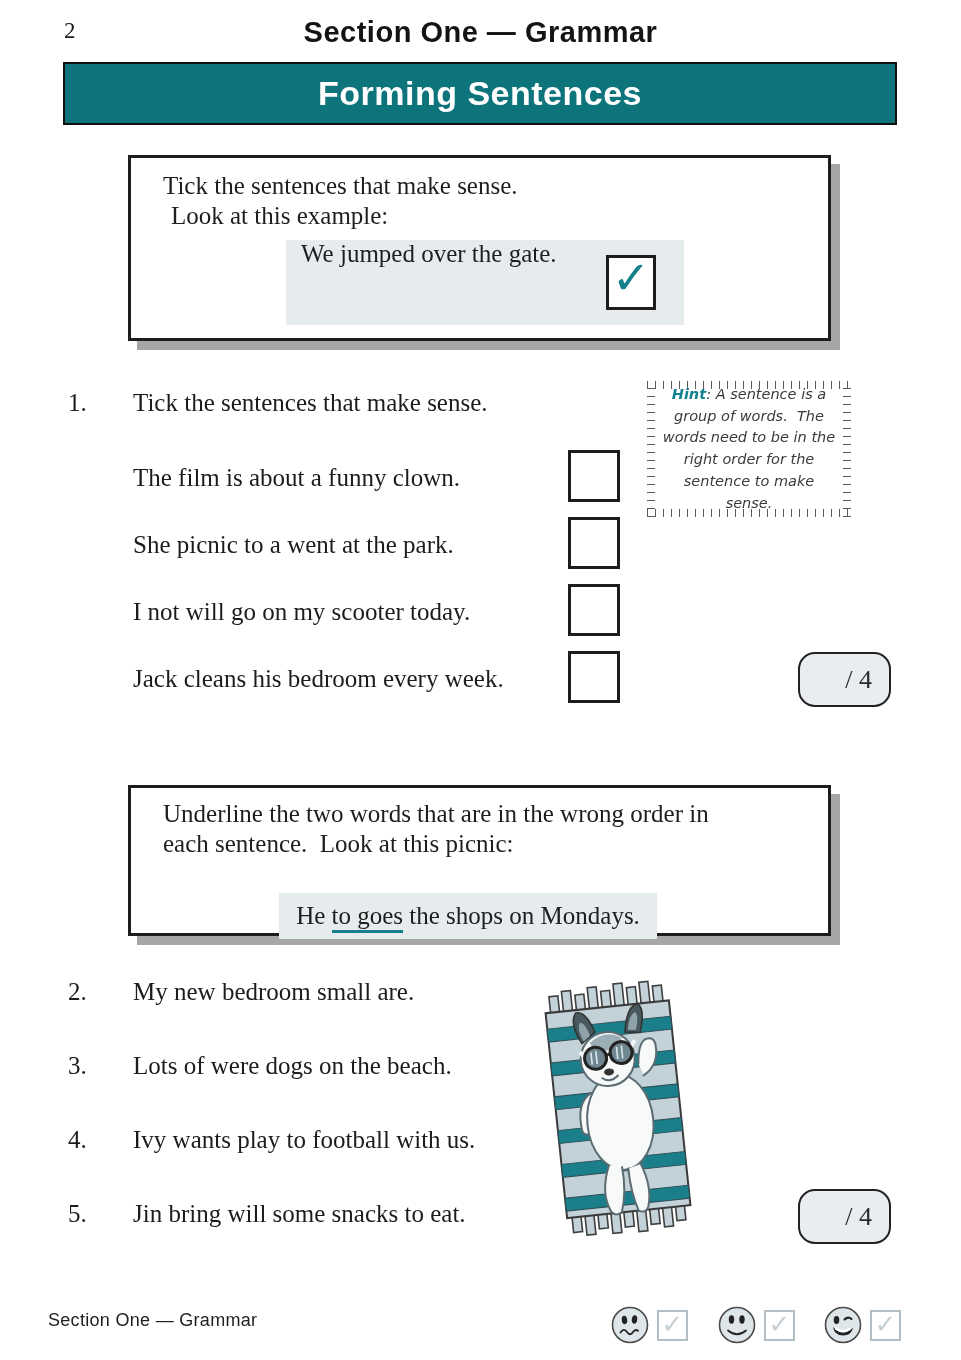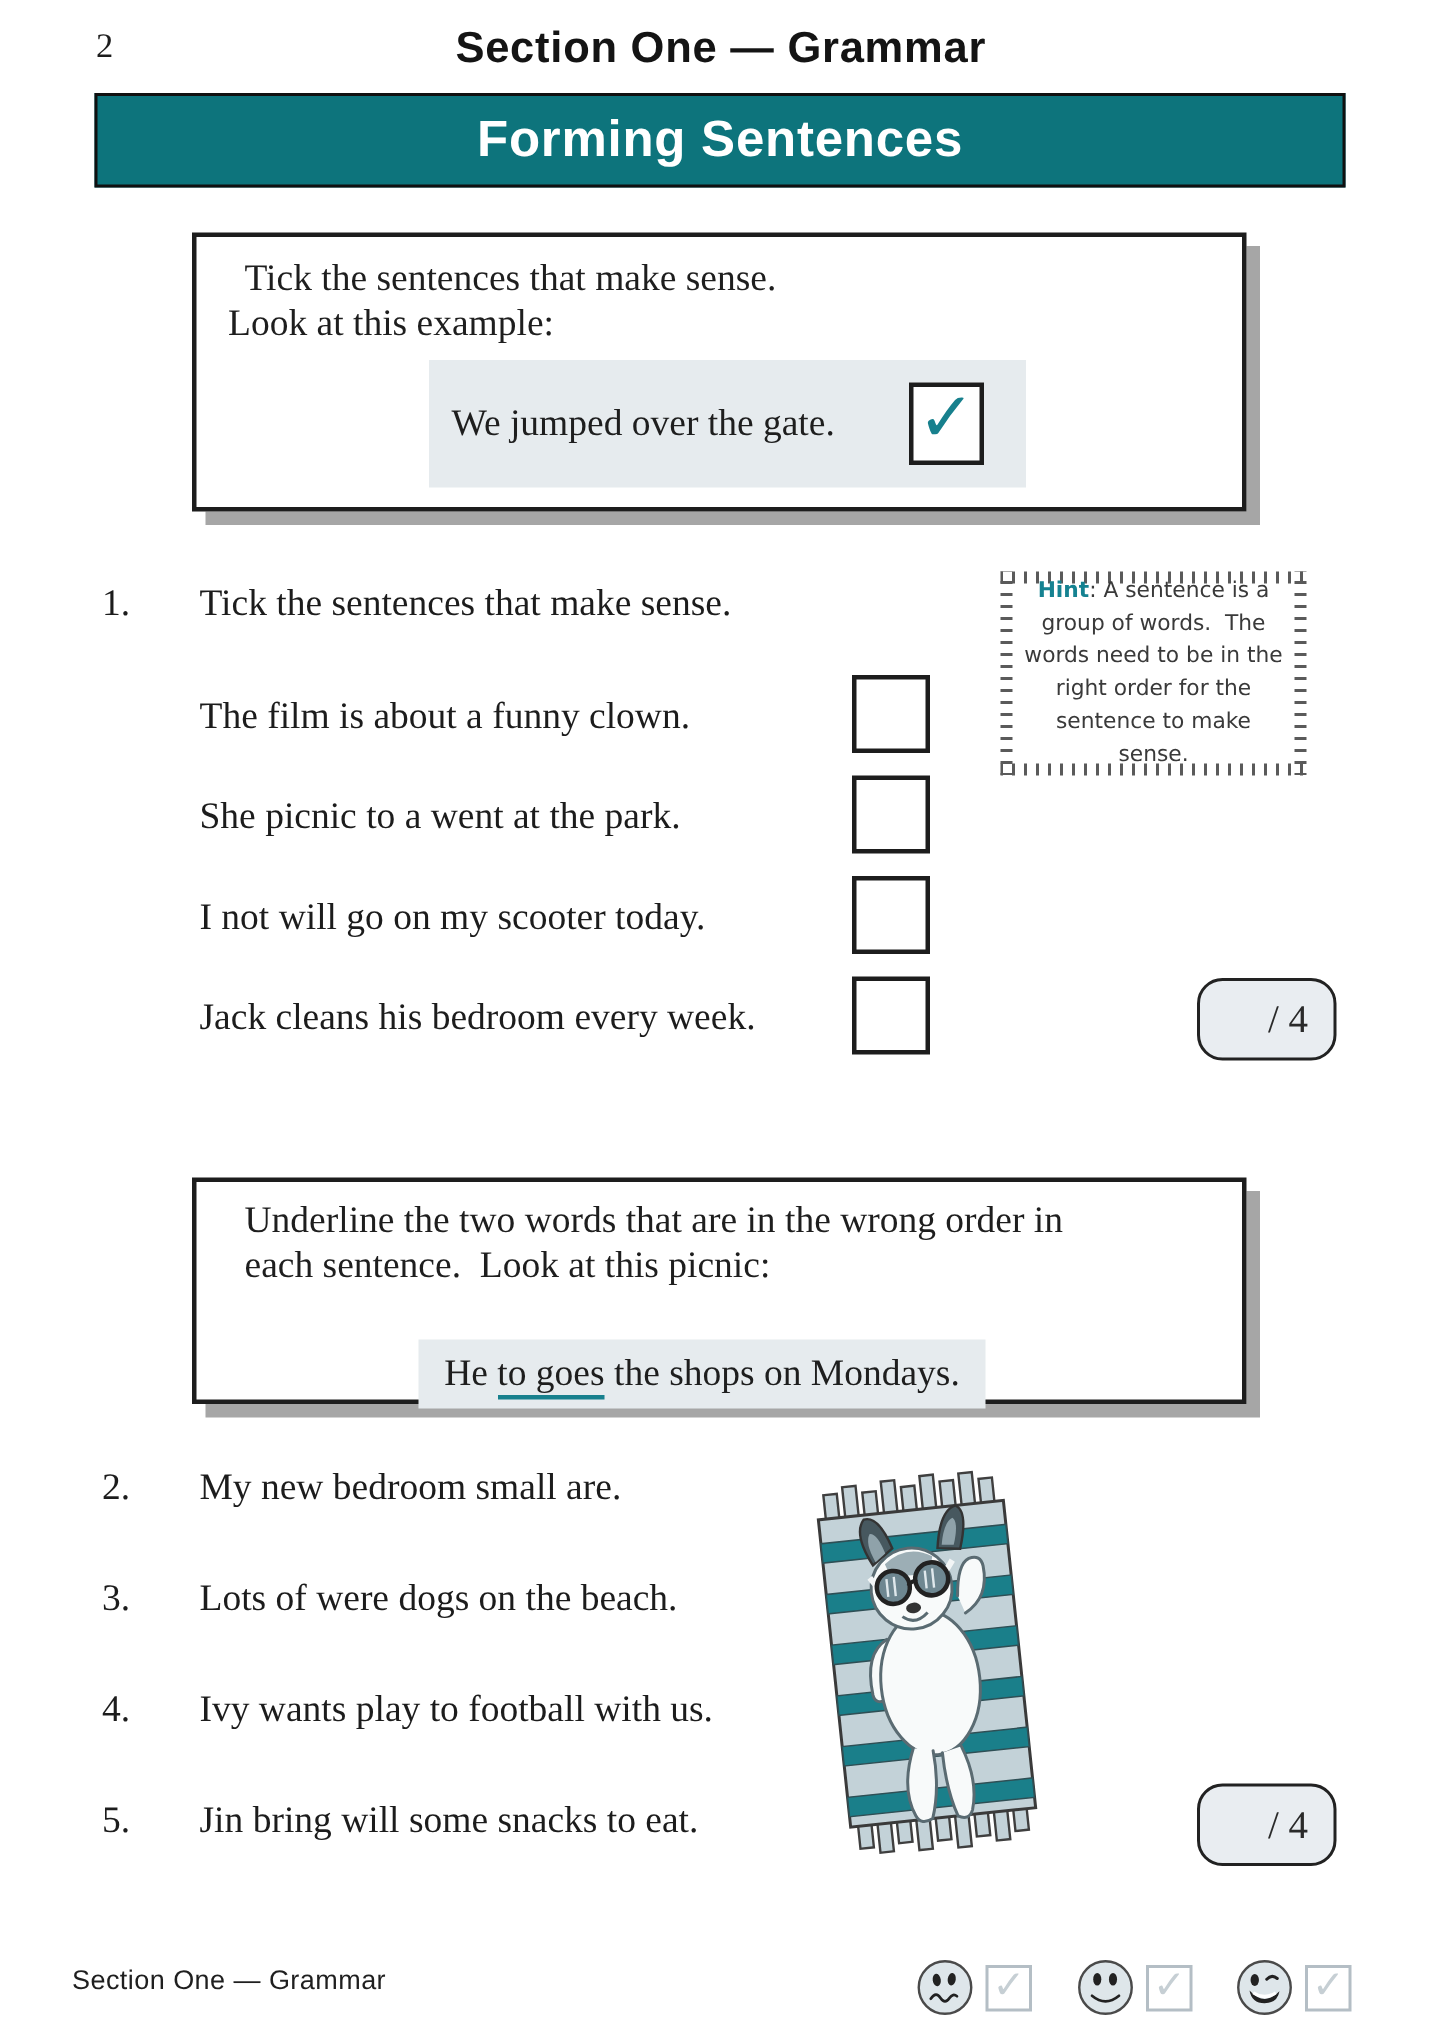--- a/index.html
+++ b/index.html
@@ -32,54 +32,55 @@
     font-weight: 700; font-size: 34px; letter-spacing: .5px;
   }
 
   .framed-box {
     background: #ffffff;
     border: 3px solid #1d1d1d;
     box-shadow: 9px 9px 0 #a6a6a6;
   }
   .box1 { left: 128px; top: 155px; width: 703px; height: 186px; }
   .box1 .line1 { left: 32px; top: 14px; }
-  .box1 .line2 { left: 21px; top: 44px; }
+  .box1 .line2 { left: 40px; top: 44px; }
   .example1-inner {
     left: 155px; top: 82px; width: 398px; height: 85px;
-    background: #e6ebee; display: flex; align-items: center;
+    background: #e6ebee; display: flex; align-items: flex-start;
   }
   .example1-inner .sentence { margin-left: 15px; }
   .example-checkbox {
     position: absolute; right: 28px; top: 15px;
     width: 50px; height: 55px; background: #ffffff;
     border: 3px solid #1d1d1d;
     display: flex; align-items: center; justify-content: center;
   }
   .tick-teal { color: #17808d; font-size: 46px; line-height: .9; font-family: "DejaVu Sans", sans-serif; margin-top: -8px; }
 
   .q-number { left: 68px; font-size: 25px; }
   .q-text   { left: 133px; font-size: 25px; }
 
   .answer-checkbox {
     left: 568px; width: 52px; height: 52px;
     background: #ffffff; border: 3px solid #1d1d1d;
   }
 
   .hint-box {
-    left: 667px; top: 381px; width: 204px; height: 136px;
+    left: 647px; top: 381px; width: 204px; height: 136px;
     padding: 14px 12px;
     display: flex; align-items: center; justify-content: center;
     text-align: center;
     font-family: "DejaVu Sans", sans-serif;
     font-size: 14.5px; line-height: 1.5; color: #3a3a3a;
     background:
       repeating-linear-gradient(90deg,#5a5a5a 0 1.5px,transparent 1.5px 8px) left top/100% 8px no-repeat,
       repeating-linear-gradient(90deg,#5a5a5a 0 1.5px,transparent 1.5px 8px) left bottom/100% 8px no-repeat,
       repeating-linear-gradient(0deg,#5a5a5a 0 1.5px,transparent 1.5px 8px) left top/8px 100% no-repeat,
       repeating-linear-gradient(0deg,#5a5a5a 0 1.5px,transparent 1.5px 8px) right top/8px 100% no-repeat;
+    font-style: italic;
   }
   .hint-label { color: #158291; font-weight: 700; }
 
   .score-box {
     width: 93px; height: 55px; left: 798px;
     background: #e9edf1; border: 2.5px solid #222222; border-radius: 17px;
     display: flex; align-items: center; justify-content: flex-end;
     padding-right: 17px; font-size: 26px; color: #2a2a2a;
   }
   .score1 { top: 652px; }

